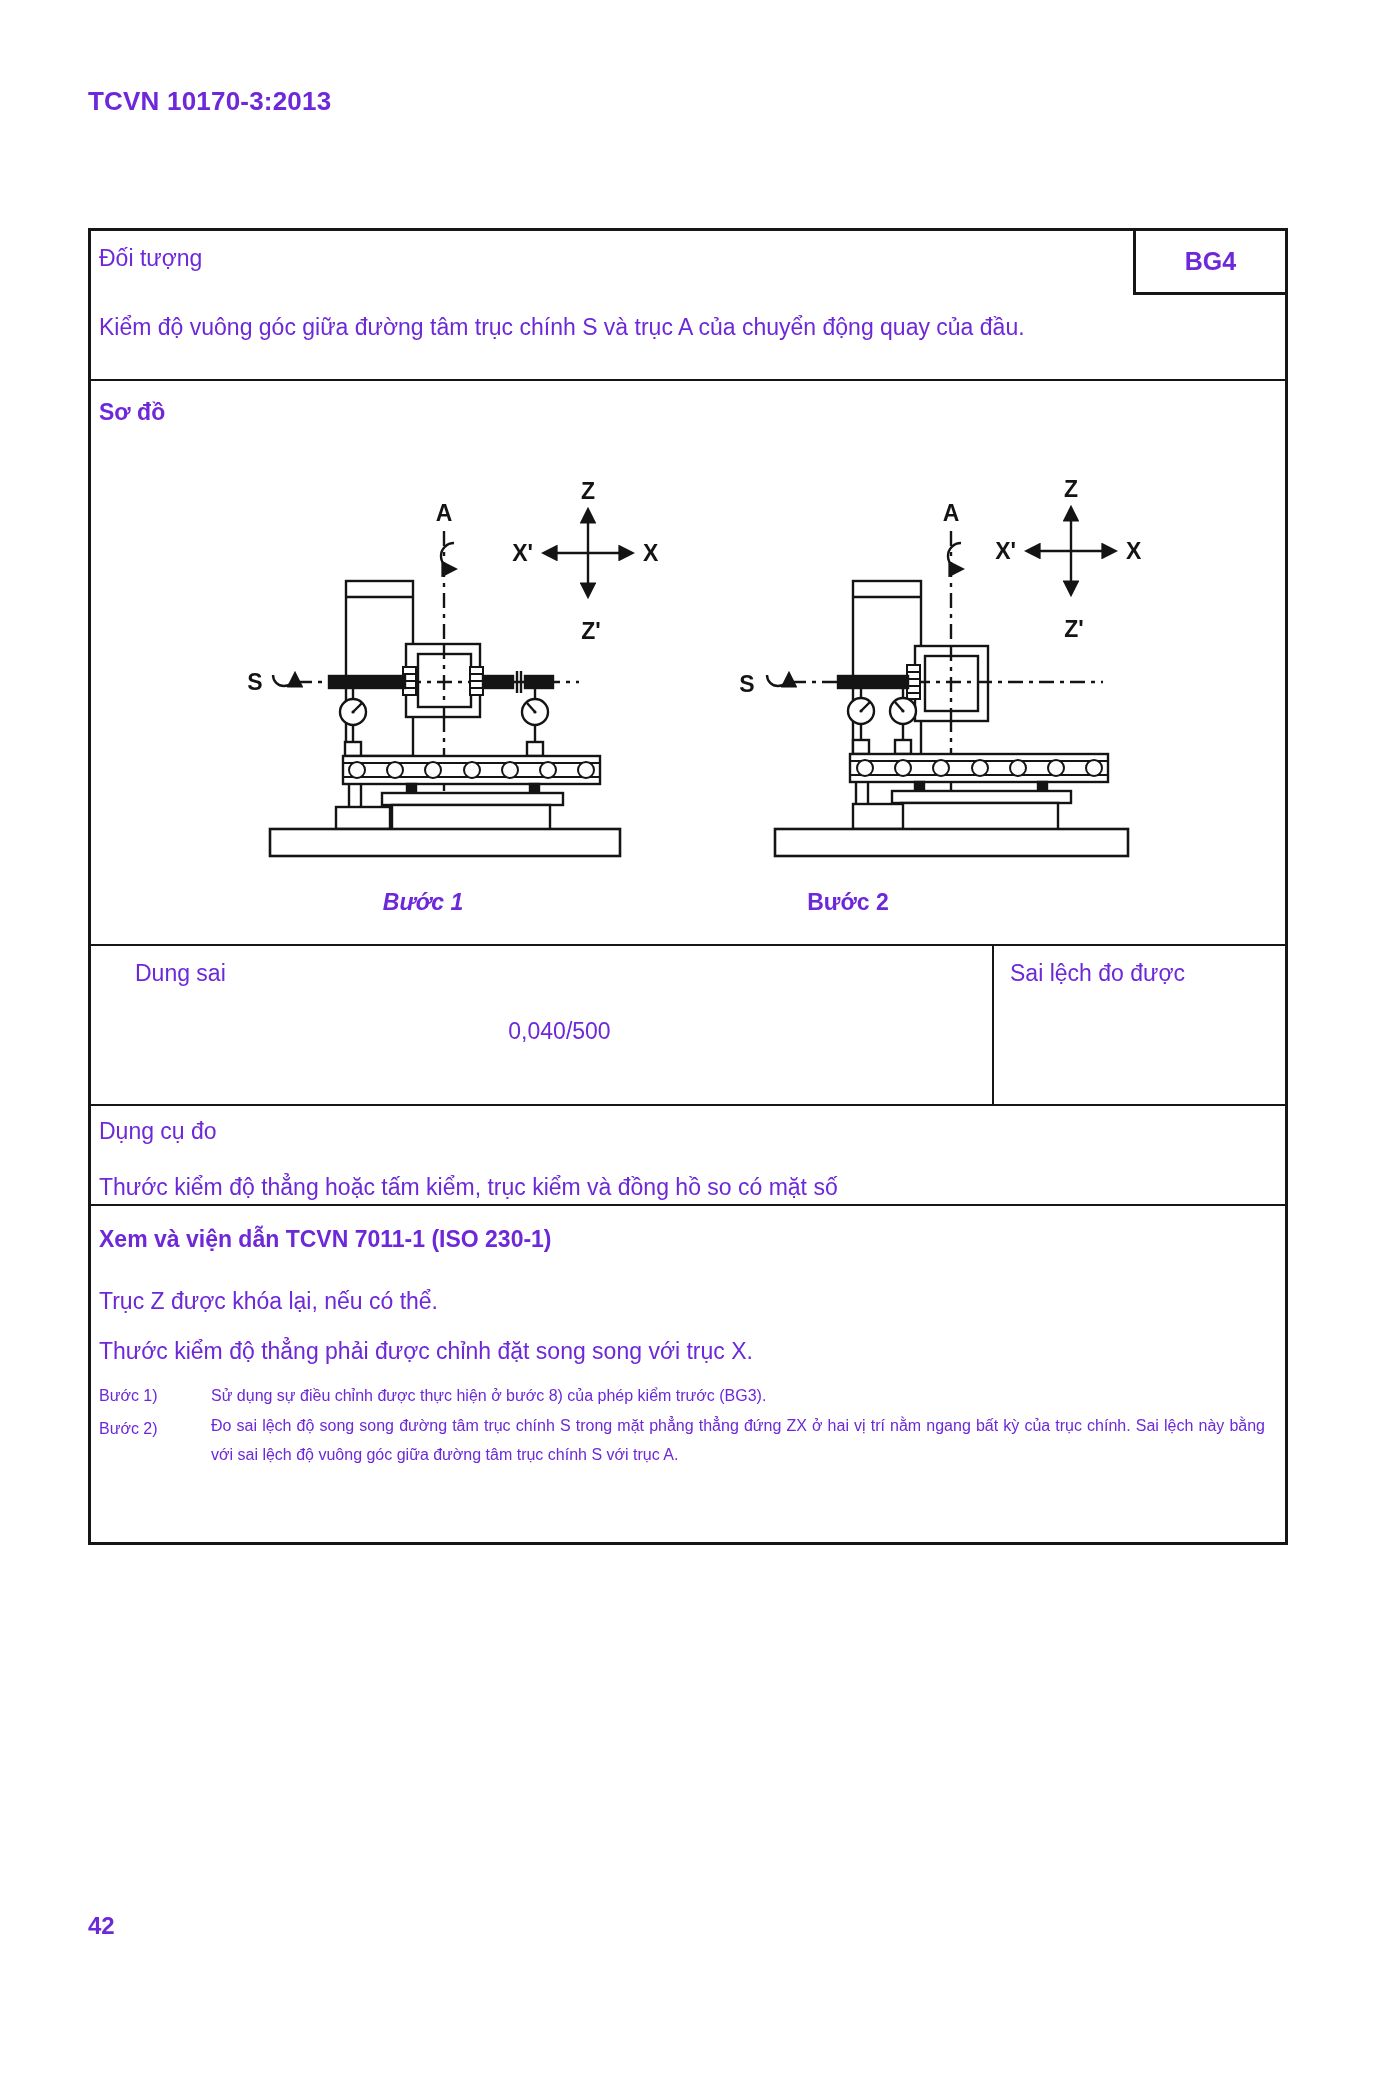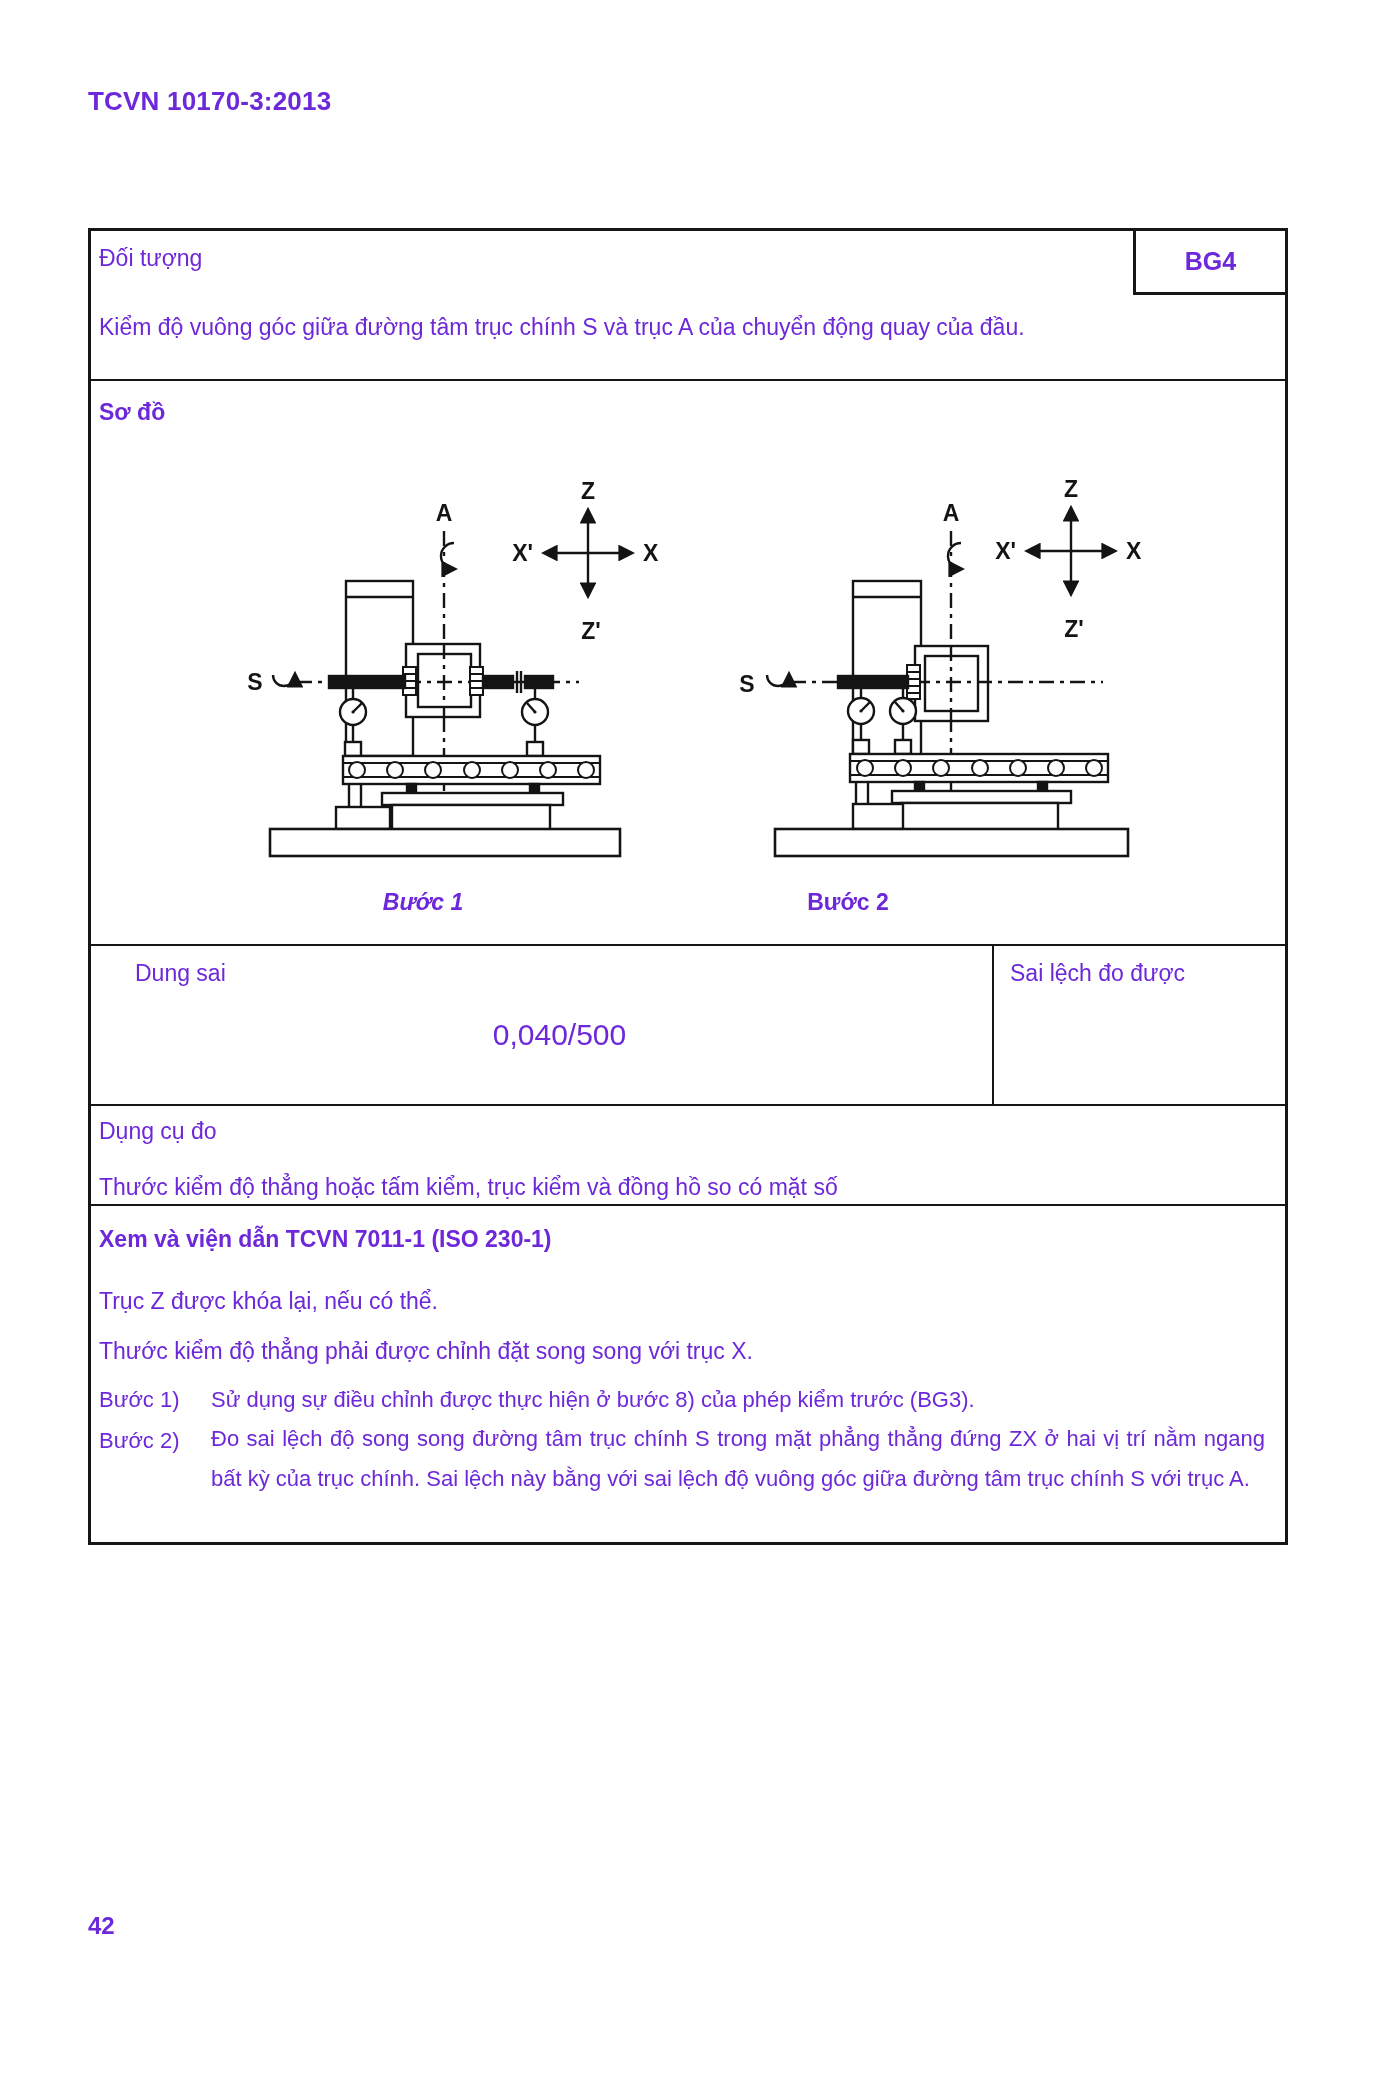--- a/index.html
+++ b/index.html
@@ -35,30 +35,30 @@
   .description{position:absolute;left:8px;top:82px;width:1160px;font-size:23px;line-height:1.3;}
 
   .schema-label{position:absolute;left:8px;top:18px;font-size:23px;font-weight:700;}
   .diag{position:absolute;}
   .step-caption{position:absolute;top:508px;transform:translateX(-50%);font-size:23px;font-weight:700;white-space:nowrap;}
 
   .tol-cell{width:867px;border-right:2px solid #161616;box-sizing:border-box;position:relative;}
   .dev-cell{flex:1;position:relative;}
   .tol-cell .cell-label{position:absolute;left:8px;top:14px;}
   .dev-cell .cell-label{position:absolute;left:16px;top:14px;}
-  .tol-value{position:absolute;left:0;right:0;top:72px;text-align:center;font-size:30px;}
+  .tol-value{position:absolute;left:0;right:0;top:72px;text-align:center;font-size:23px;}
 
   .r4 .cell-label{position:absolute;left:8px;top:12px;}
   .instruments{position:absolute;left:8px;bottom:3px;font-size:23px;}
 
   .ref-heading{font-size:23px;font-weight:700;margin:2px 0 0 0;}
   .note{font-size:23px;}
   .note-1{margin-top:35px;}
   .note-2{margin-top:23px;}
-  .step{display:flex;margin-top:22px;font-size:22px;justify-content:flex-end;}
+  .step{display:flex;margin-top:22px;font-size:16px;justify-content:flex-end;}
   .step.step-2{margin-top:15px;}
   .step-label{flex:0 0 112px;}
   .step-text{flex:1;}
   .step-2 .step-text{text-align:justify;line-height:1.82;margin-top:-9px;}
 
   svg text{font-family:"Liberation Sans", sans-serif;font-size:23px;font-weight:700;fill:#141414;}
 </style>
 </head>
 <body>
 

